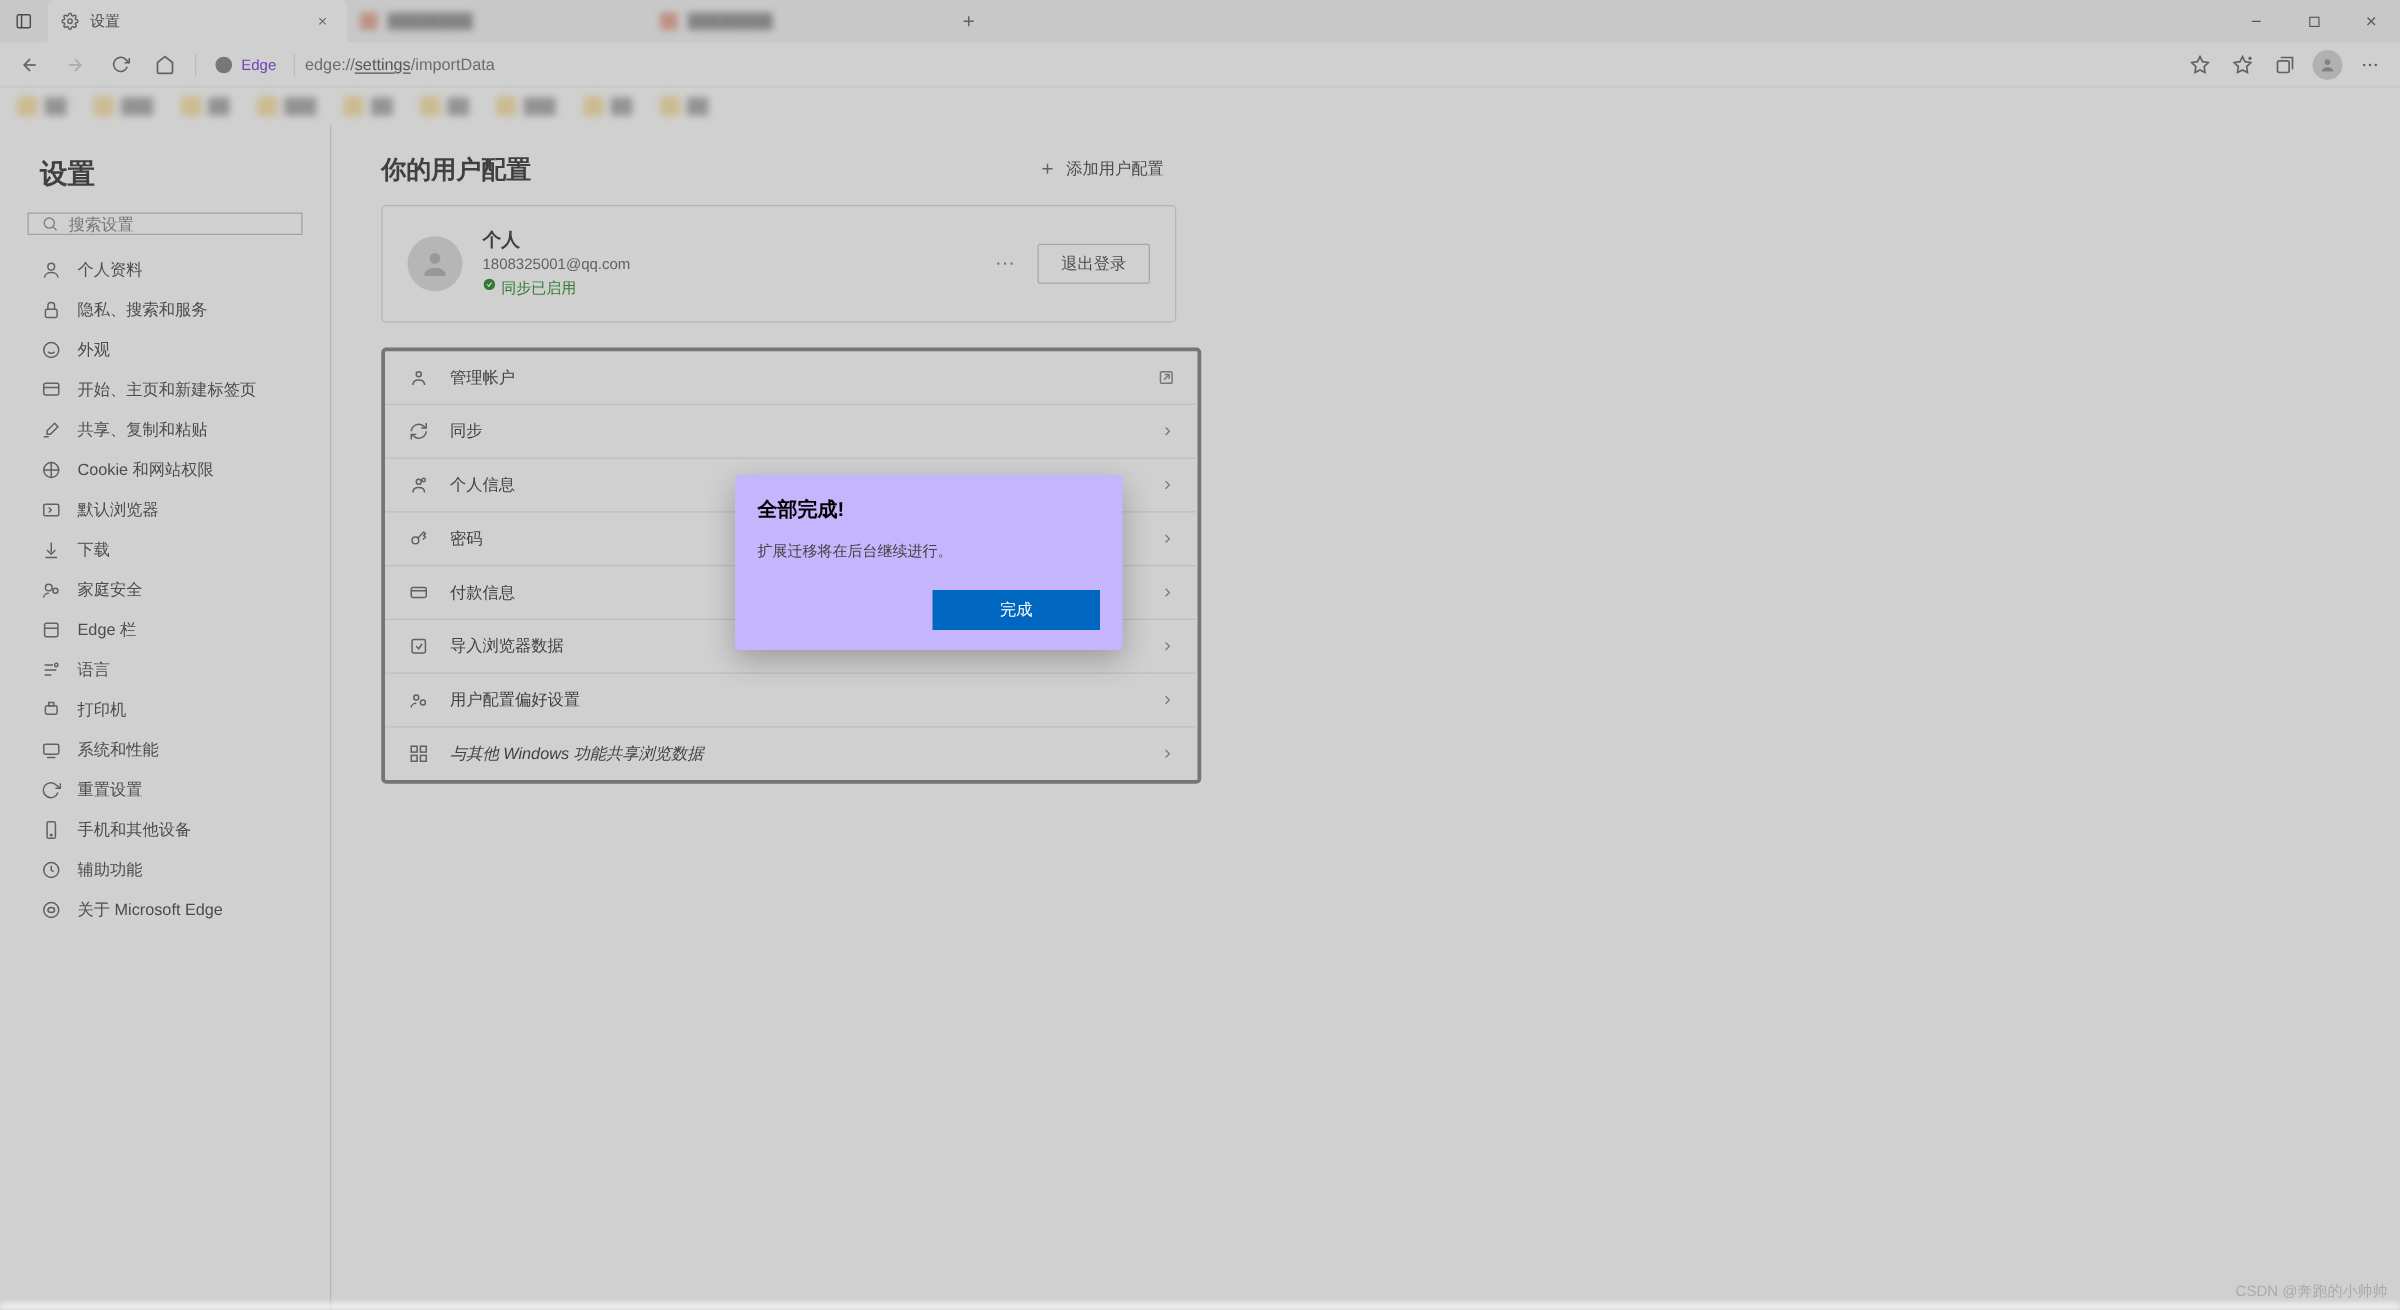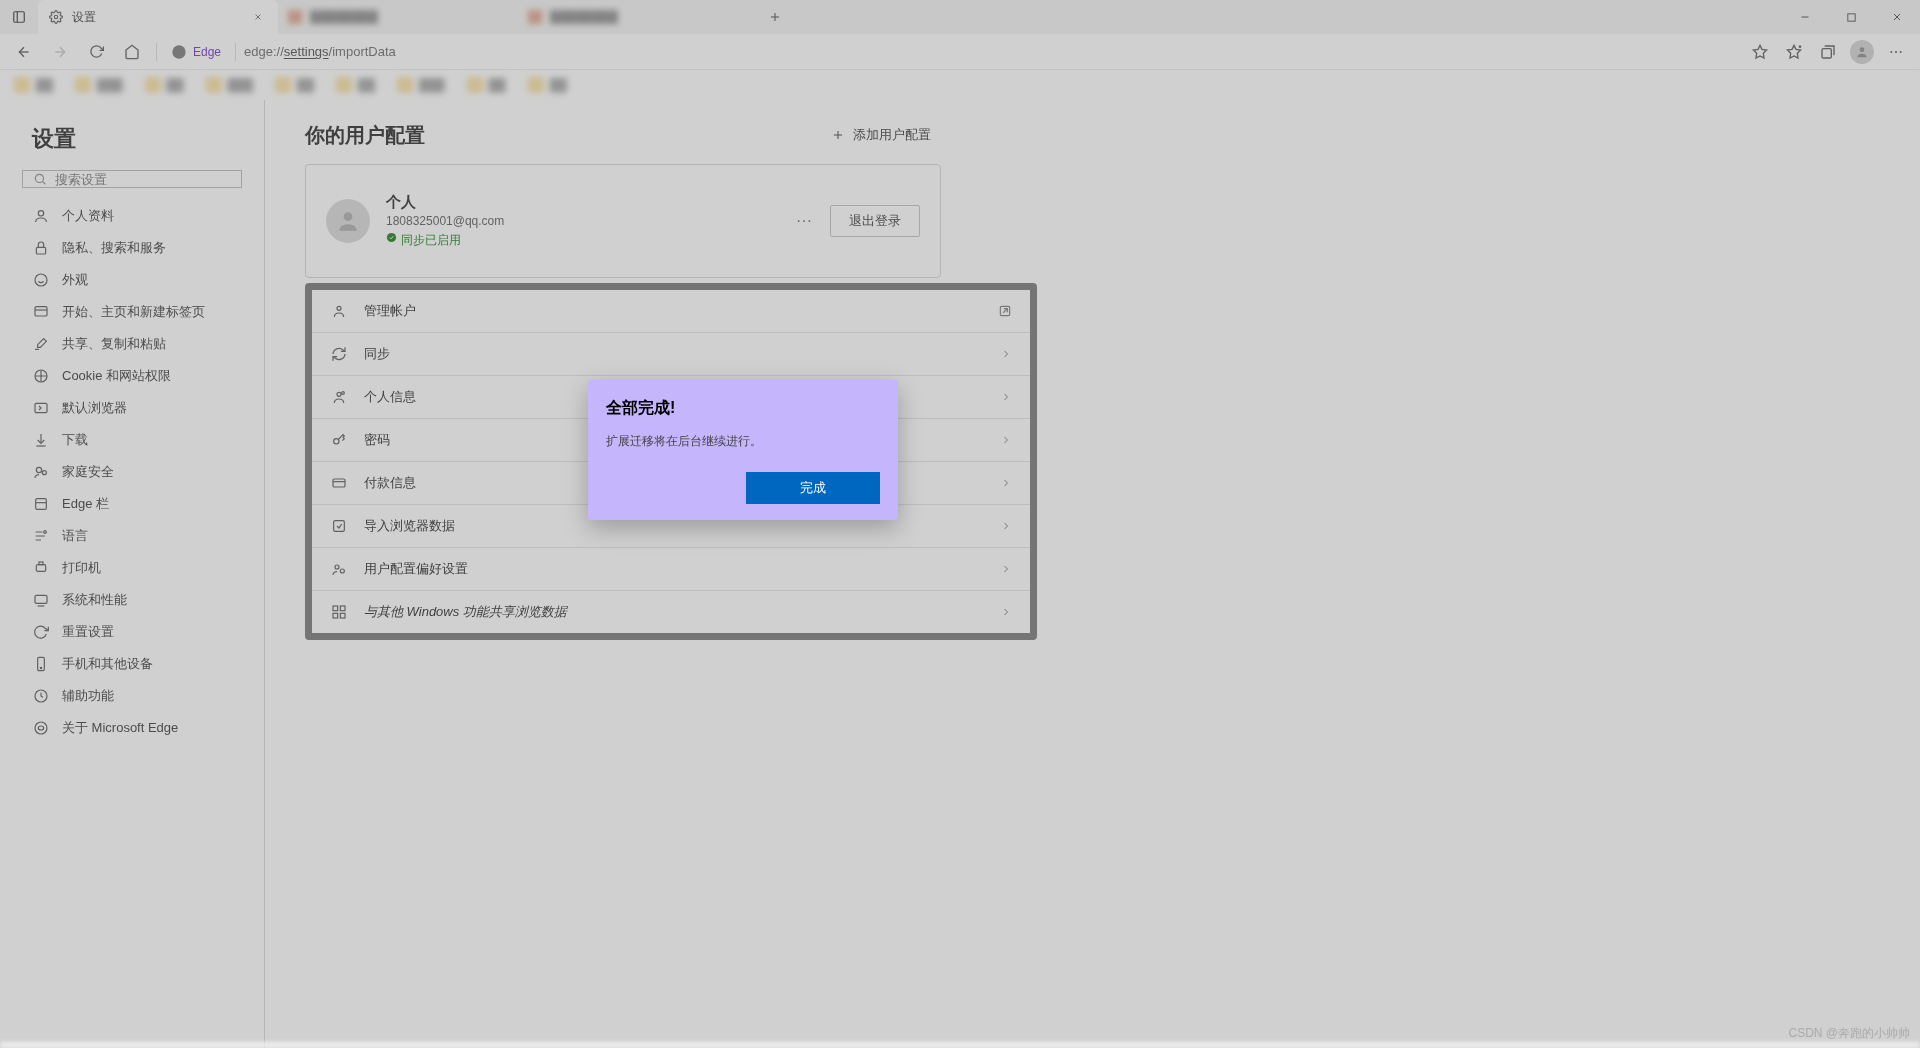--- a/index.html
+++ b/index.html
@@ -44,29 +44,29 @@
   .nav-item { display:flex; align-items:center; gap:12px; padding:7px 14px; font-size:13px; color:#333; border-radius:4px; cursor:default;}
   .nav-item .ic { width:18px; height:18px; display:flex; align-items:center; justify-content:center; color:#555;}
   
   .sidebar-border { width:1px; background:#d8d8d8; }
   
   .main { flex:1; padding:20px 40px; }
   .main-head { display:flex; align-items:center; width:636px; margin-bottom:14px;}
   .main-head h2 { font-size:20px; font-weight:600; color:#222;}
   .add-profile { margin-left:auto; display:flex; align-items:center; gap:8px; font-size:13px; color:#333; padding:6px 10px;}
   
-  .profile-card { width:636px; border:1px solid #d5d5d5; border-radius:4px; padding:28px 20px; display:flex; align-items:center; margin-bottom:5px;}
+  .profile-card { width:636px; border:1px solid #d5d5d5; border-radius:4px; padding:18px 20px; display:flex; align-items:center; margin-bottom:20px;}
   .profile-card .av { width:44px;height:44px;border-radius:50%;background:#d8d8d8;display:flex;align-items:center;justify-content:center;color:#999;}
   .profile-card .info { margin-left:16px; font-size:12px; color:#555;}
   .profile-card .info .name{font-size:15px;font-weight:600;color:#222;margin-bottom:2px;}
   .profile-card .info .sync{color:#107c10;display:flex;align-items:flex-start;gap:4px;margin-top:4px;}
   .profile-card .dots { margin-left:auto; color:#666; padding:6px;}
   .signout { margin-left:12px; border:1px solid #c0c0c0; background:#fff; padding:6px 18px; font-size:13px; color:#333; border-radius:2px;}
   
-  .list { width:732px; border:7px solid #737373; border-radius:4px;}
+  .list { width:656px; border:3px solid #737373; border-radius:4px;}
   .row { display:flex; align-items:center; gap:16px; padding:12px 18px; font-size:13px; color:#222; border-bottom:1px solid #e4e4e4;}
   .row:last-child{border-bottom:none;font-style:italic;}
   .row .ic{width:18px;height:18px;color:#555;display:flex;align-items:center;justify-content:center;}
   .row .arrow{margin-left:auto;color:#777;}
   
   
   .overlay { position:absolute; inset:0; background:rgba(120,120,120,0.35);}
   .modal { position:absolute; left:588px; top:380px; width:310px; background:#c4b5fd; border-radius:3px; box-shadow:0 8px 24px rgba(0,0,0,.25); padding:18px 18px 16px 18px;}
   .modal h3 { font-size:16px; font-weight:600; margin-bottom:14px;}
   .modal p { font-size:12px; color:#444; margin-bottom:22px;}

